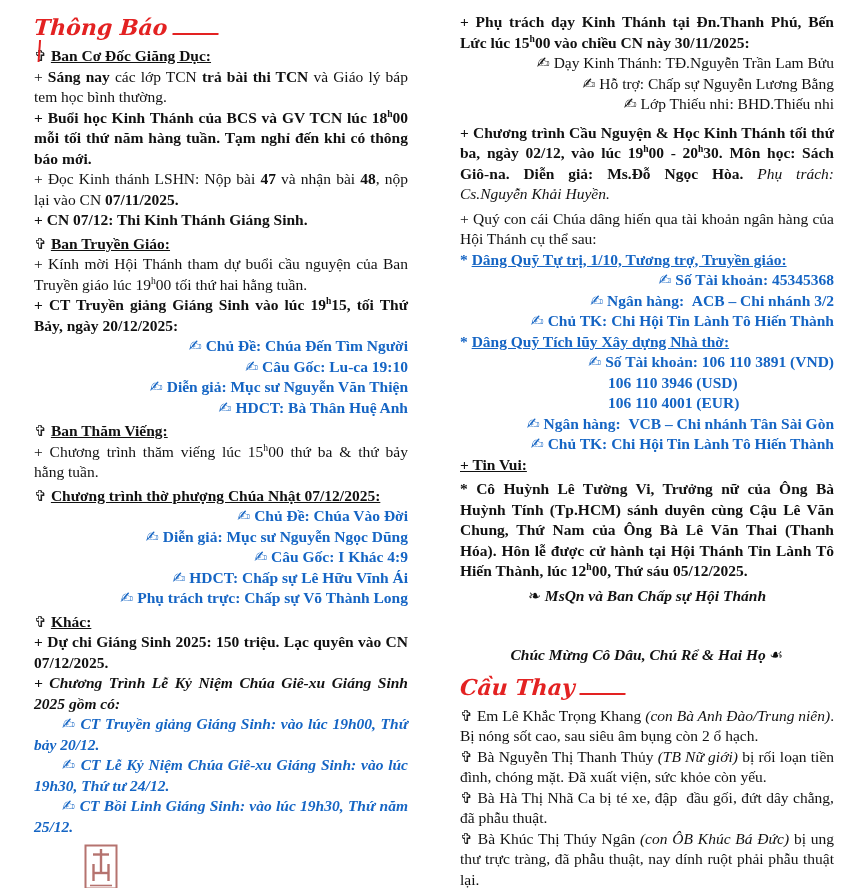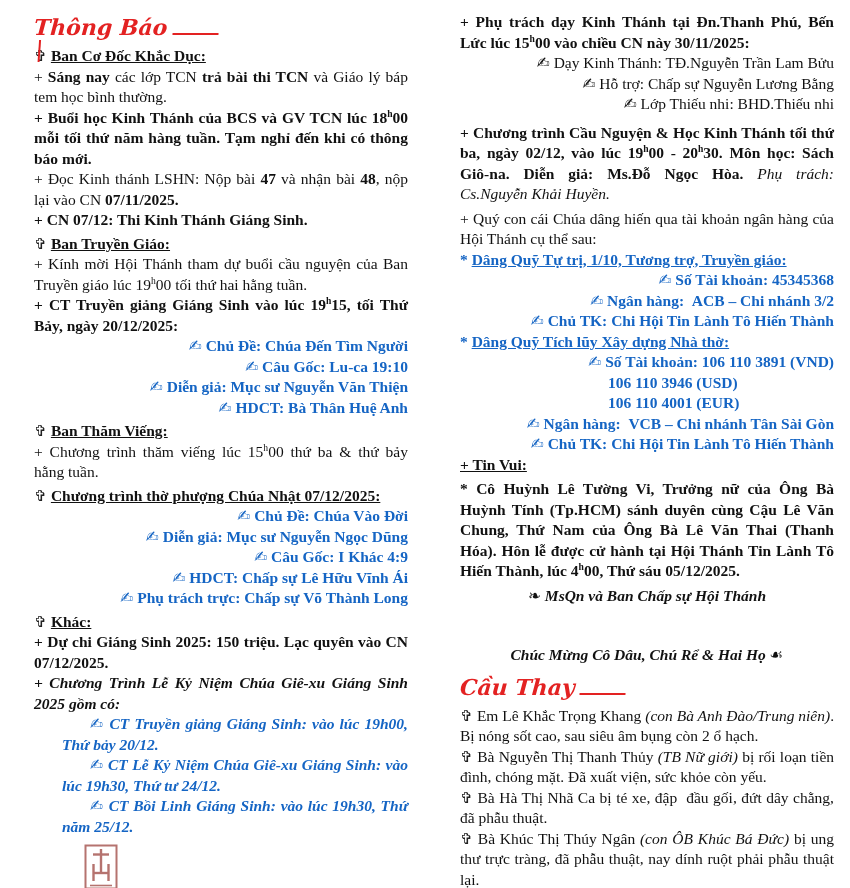--- a/index.html
+++ b/index.html
@@ -18,21 +18,21 @@
   .blk{text-align:justify;}
   .b{font-weight:bold;}
   .i{font-style:italic;}
   .bi{font-weight:bold;font-style:italic;}
   .u{text-decoration:underline;}
   .blue{color:#1565c4;}
   .sup{vertical-align:super;font-size:0.62em;line-height:0;}
   .cross{color:#222;}
   .h{margin-top:3px;}
   .sub{padding-left:28px;text-align:right;}
-  .ind{text-indent:28px;margin-left:28px;}
+  .ind{text-indent:28px;}
   .num{padding-left:148px;text-align:left;}
   .center{text-align:center;margin-top:39px;}
   .mt8{margin-top:8px;}
   .mt4{margin-top:4px;}
   .mt12{}
   .script-header{
     position:relative;
     color:#e32222;
     font-family:"DejaVu Serif","Liberation Serif",serif;
     font-style:italic;font-weight:bold;
@@ -61,21 +61,21 @@
 
 <div class="page">
 
   <div class="col">
     <div class="script-header">
       <span>Thông Báo</span><span class="script-dash"></span>
       <span class="flourish"></span>
     </div>
 
     <div>
-        <div class="blk h"><span class="cross">✞ </span><span class="b u">Ban Cơ Đốc Khắc Dục:</span></div>
+        <div class="blk h"><span class="cross">✞ </span><span class="b u">Ban Cơ Đốc Giăng Dục:</span></div>
         <div class="blk"><span>+ </span><span class="b">Sáng nay</span><span> các lớp TCN </span><span class="b">trả bài thi TCN</span><span> và Giáo lý báp tem học bình thường.</span></div>
         <div class="blk"><span class="b">+ Buổi học Kinh Thánh của BCS và GV TCN lúc 18</span><span class="b sup">h</span><span class="b">00 mỗi tối thứ năm hàng tuần. Tạm nghỉ đến khi có thông báo mới.</span></div>
         <div class="blk"><span>+ Đọc Kinh thánh LSHN: Nộp bài </span><span class="b">47</span><span> và nhận bài </span><span class="b">48</span><span>, nộp lại vào CN </span><span class="b">07/11/2025.</span></div>
         <div class="blk"><span class="b">+ CN 07/12: Thi Kinh Thánh Giáng Sinh.</span></div>
         <div class="blk h"><span class="cross">✞ </span><span class="b u">Ban Truyền Giáo:</span></div>
         <div class="blk"><span>+ Kính mời Hội Thánh tham dự buổi cầu nguyện của Ban Truyền giáo lúc 19</span><span class="sup">h</span><span>00 tối thứ hai hằng tuần.</span></div>
         <div class="blk"><span class="b">+ CT Truyền giảng Giáng Sinh vào lúc 19</span><span class="b sup">h</span><span class="b">15, tối Thứ Bảy, ngày 20/12/2025:</span></div>
         <div class="blk sub"><span class="blue">✍ </span><span class="b blue">Chủ Đề: Chúa Đến Tìm Người</span></div>
         <div class="blk sub"><span class="blue">✍ </span><span class="b blue">Câu Gốc: Lu-ca 19:10</span></div>
         <div class="blk sub"><span class="blue">✍ </span><span class="b blue">Diễn giả: Mục sư Nguyễn Văn Thiện</span></div>
@@ -124,21 +124,21 @@
         <div class="blk sub"><span class="blue">✍ </span><span class="b blue">Số Tài khoản: 45345368</span></div>
         <div class="blk sub"><span class="blue">✍ </span><span class="b blue">Ngân hàng: &nbsp;ACB – Chi nhánh 3/2</span></div>
         <div class="blk sub"><span class="blue">✍ </span><span class="b blue">Chủ TK: Chi Hội Tin Lành Tô Hiến Thành</span></div>
         <div class="blk"><span class="b blue">* </span><span class="b blue u">Dâng Quỹ Tích lũy Xây dựng Nhà thờ:</span></div>
         <div class="blk sub"><span class="blue">✍ </span><span class="b blue">Số Tài khoản: 106 110 3891 (VND)</span></div>
         <div class="blk num"><span class="b blue">106 110 3946 (USD)</span></div>
         <div class="blk num"><span class="b blue">106 110 4001 (EUR)</span></div>
         <div class="blk sub"><span class="blue">✍ </span><span class="b blue">Ngân hàng: &nbsp;VCB – Chi nhánh Tân Sài Gòn</span></div>
         <div class="blk sub"><span class="blue">✍ </span><span class="b blue">Chủ TK: Chi Hội Tin Lành Tô Hiến Thành</span></div>
         <div class="blk mt12"><span class="b u">+ Tin Vui:</span></div>
-        <div class="blk mt4"><span class="b">* Cô Huỳnh Lê Tường Vi, Trưởng nữ của Ông Bà Huỳnh Tính (Tp.HCM) sánh duyên cùng Cậu Lê Văn Chung, Thứ Nam của Ông Bà Lê Văn Thai (Thanh Hóa). Hôn lễ được cử hành tại Hội Thánh Tin Lành Tô Hiến Thành, lúc 4</span><span class="b sup">h</span><span class="b">00, Thứ sáu 05/12/2025.</span></div>
+        <div class="blk mt4"><span class="b">* Cô Huỳnh Lê Tường Vi, Trưởng nữ của Ông Bà Huỳnh Tính (Tp.HCM) sánh duyên cùng Cậu Lê Văn Chung, Thứ Nam của Ông Bà Lê Văn Thai (Thanh Hóa). Hôn lễ được cử hành tại Hội Thánh Tin Lành Tô Hiến Thành, lúc 12</span><span class="b sup">h</span><span class="b">00, Thứ sáu 05/12/2025.</span></div>
         <div class="blk center mt4"><span class="bi">❧ </span><span class="bi">MsQn và Ban Chấp sự Hội Thánh</span></div>
         <div class="blk center"><span class="bi">Chúc Mừng Cô Dâu, Chú Rể &amp; Hai Họ </span><span class="bi">☙</span></div>
       </div>
 
     <div class="script-header cau-thay">
       <span>Cầu Thay</span><span class="script-dash"></span>
     </div>
 
     <div>
         <div class="blk"><span class="cross">✞ </span><span>Em Lê Khắc Trọng Khang </span><span class="i">(con Bà Anh Đào/Trung niên)</span><span>. Bị nóng sốt cao, sau siêu âm bụng còn 2 ổ hạch.</span></div>

